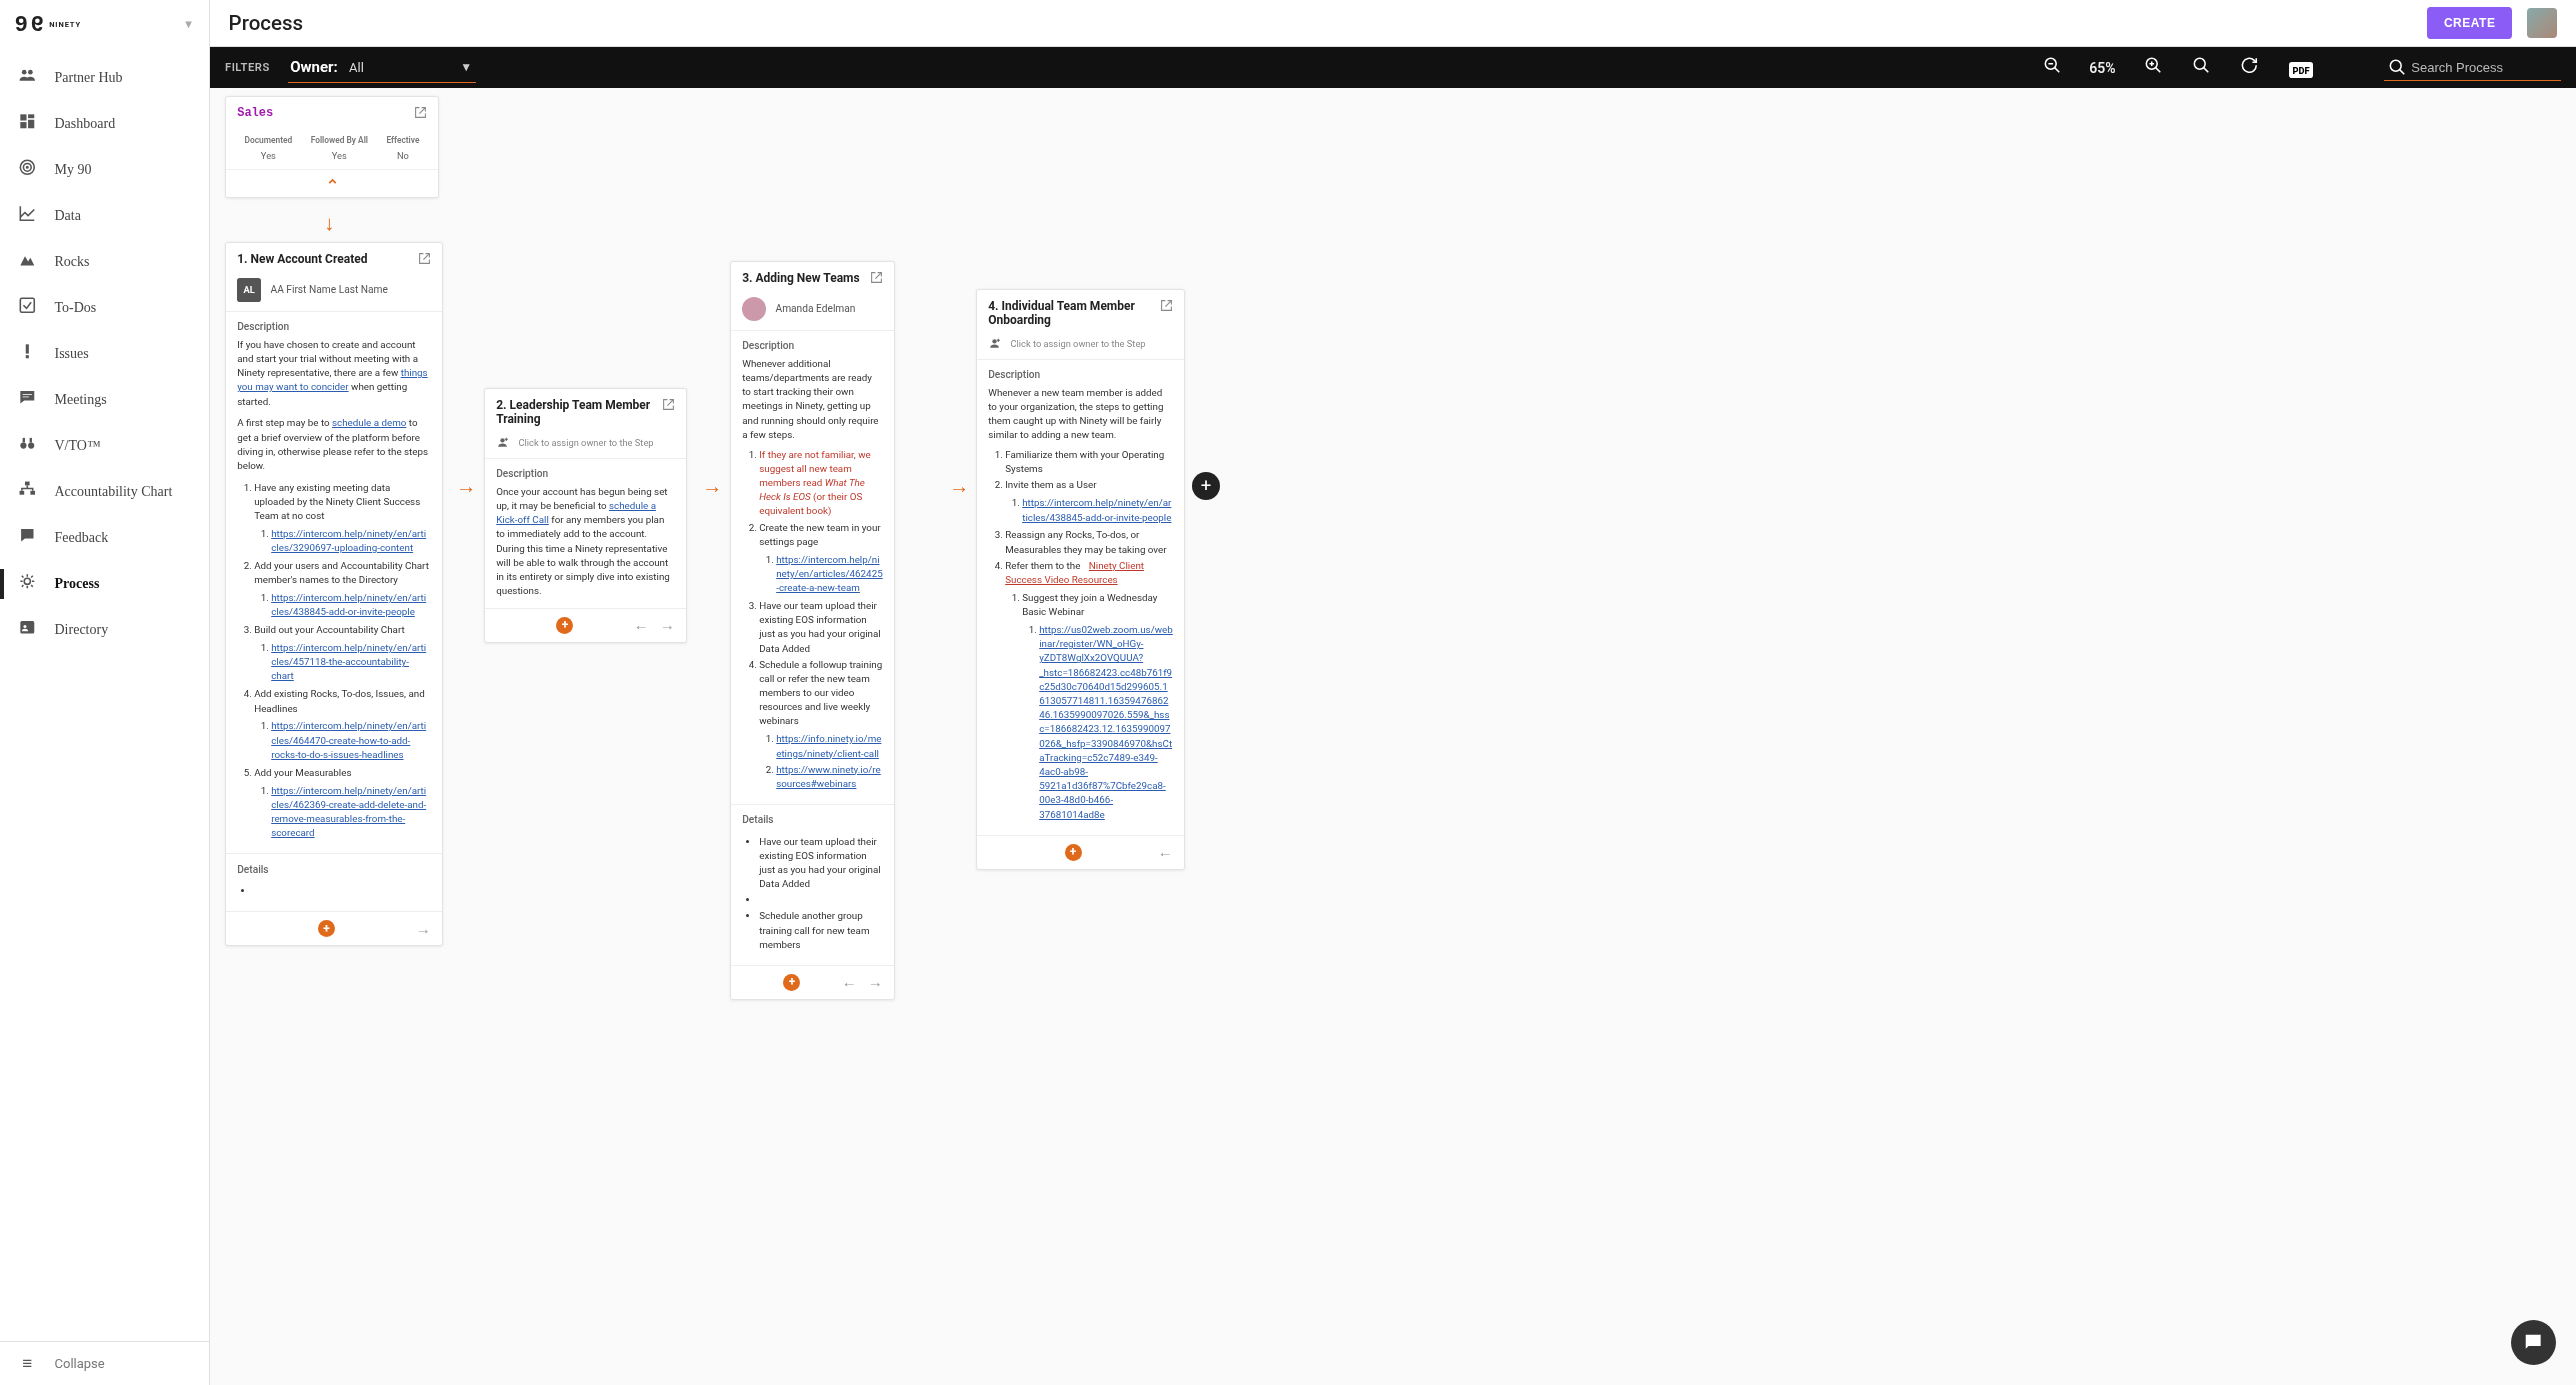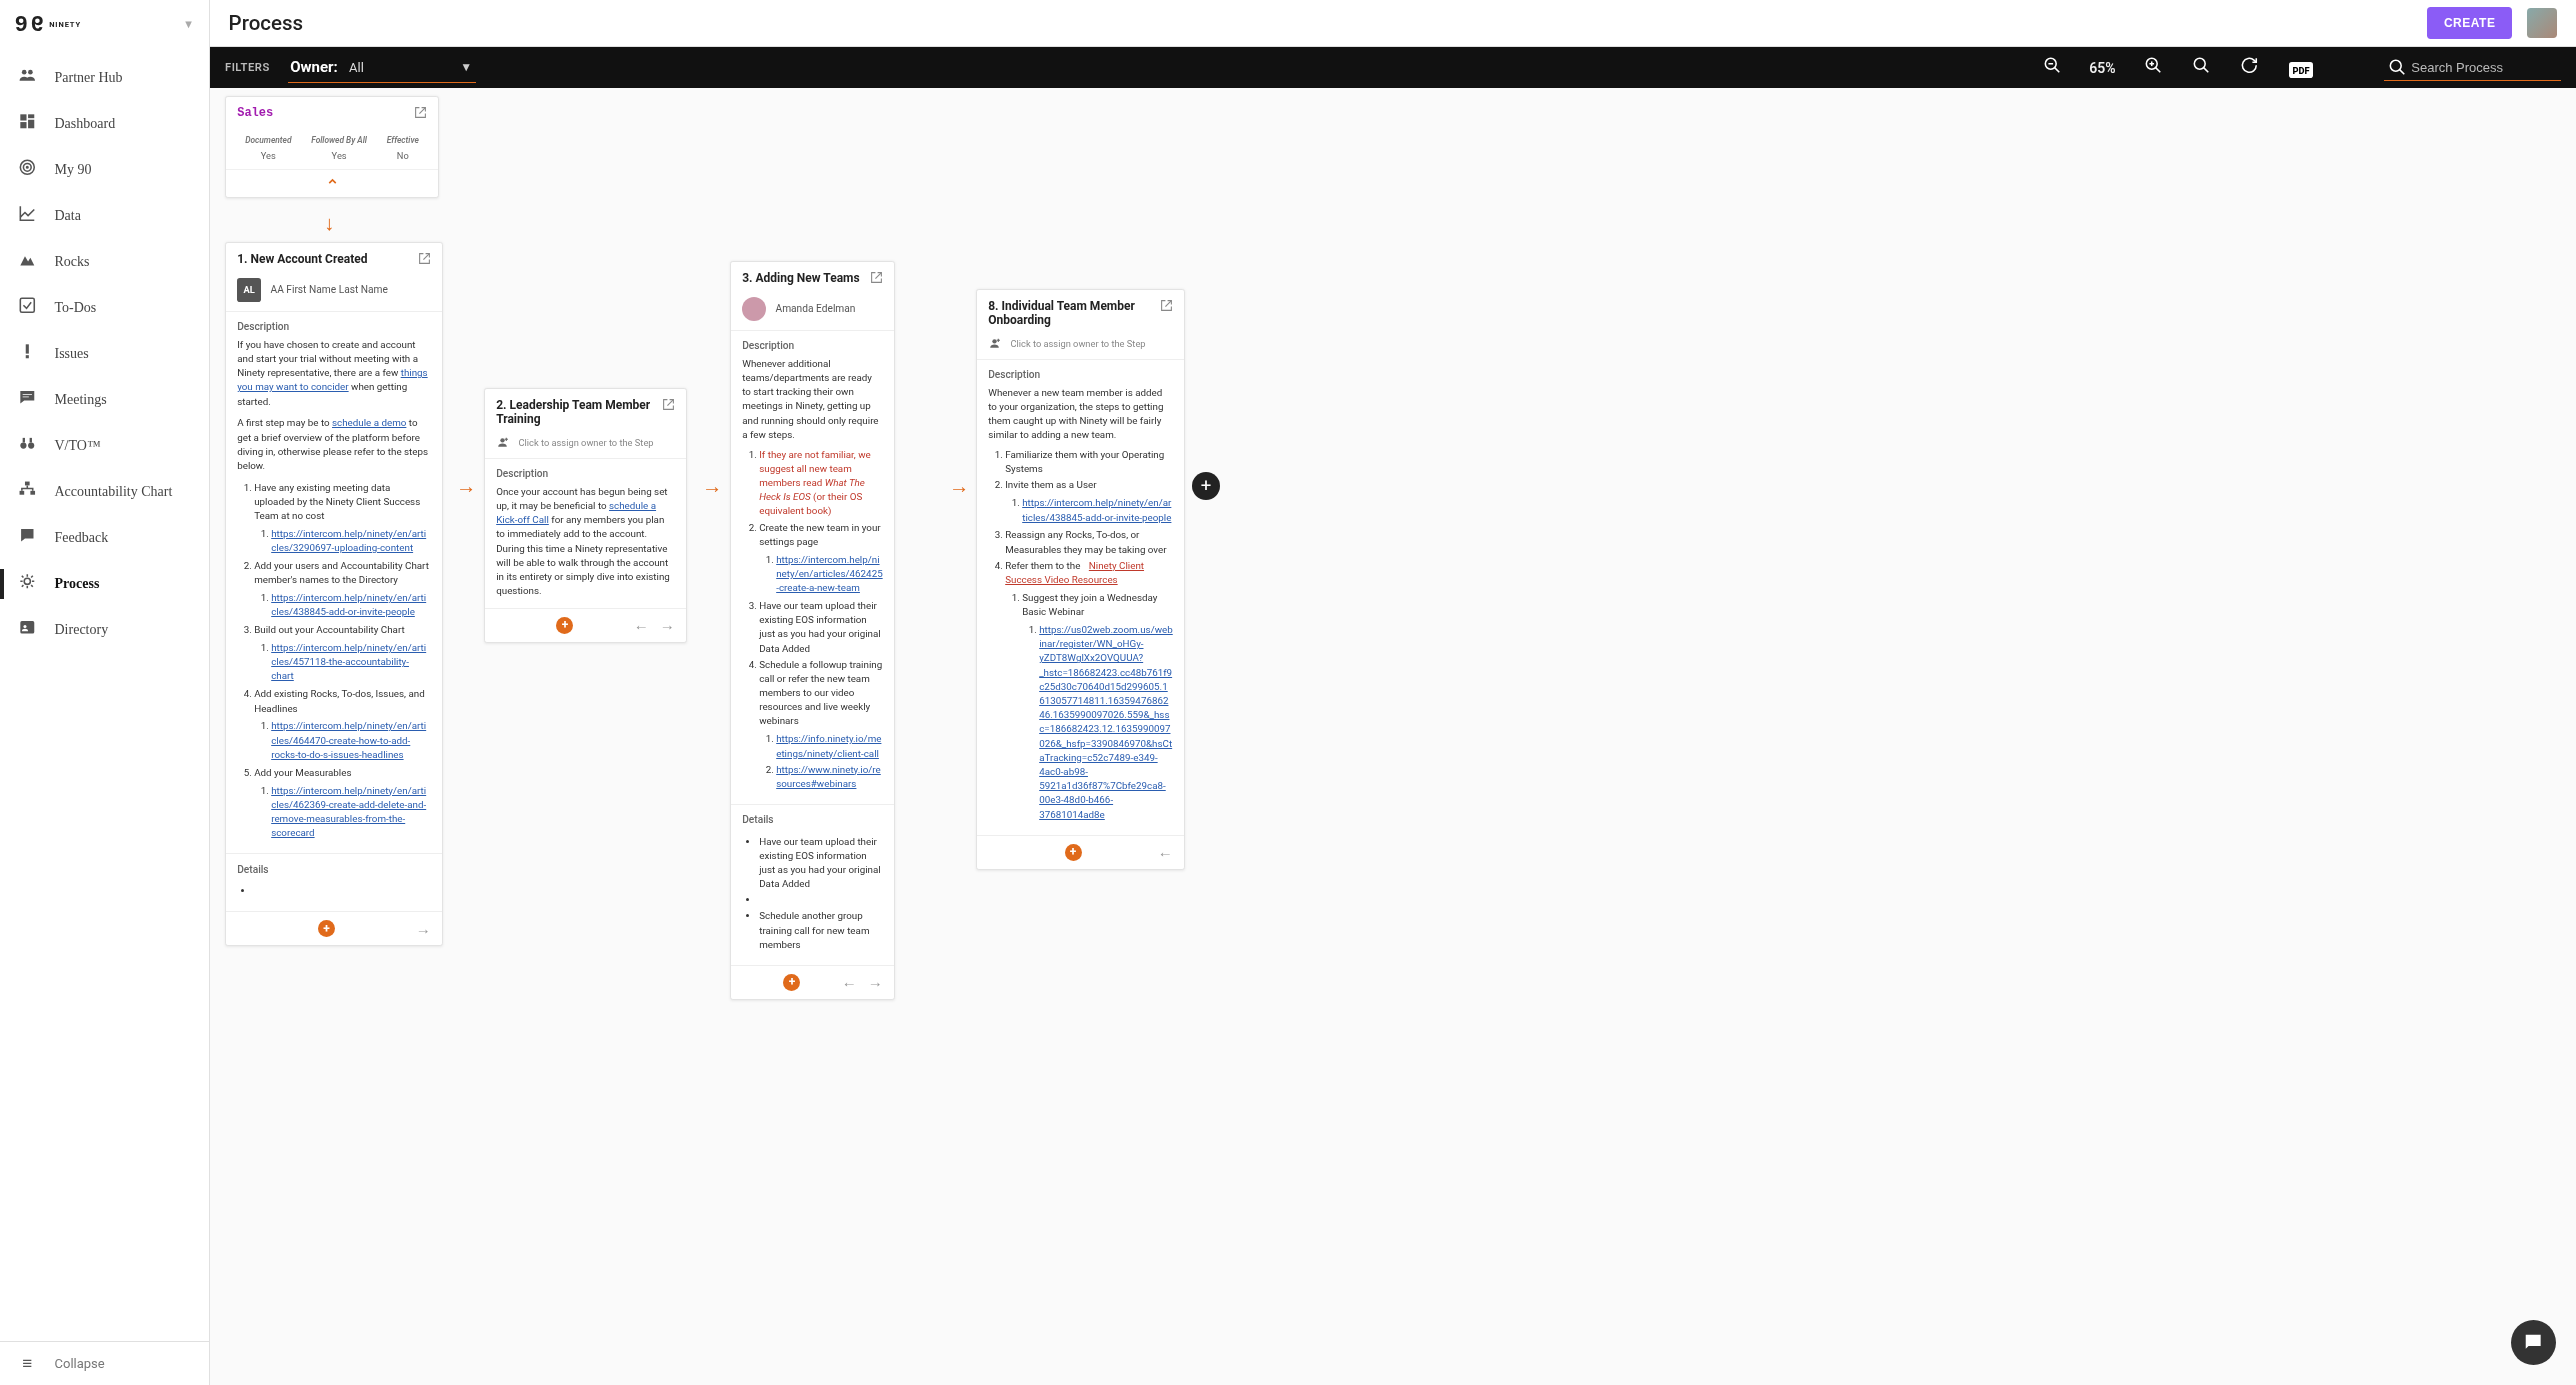--- a/index.html
+++ b/index.html
@@ -45,21 +45,21 @@
   .canvas-inner { position:absolute; inset:0; transform-origin:top left; }
   
   
   .card { position:absolute; background:#fff; border:0.9px solid #e3e3e3; border-radius:2.8px; box-shadow:0 0.9px 2.8px rgba(0,0,0,.08);}
   .card-header { display:flex; justify-content:space-between; align-items:flex-start; padding:9.3px 11.2px;}
   .card-title { font-size:12px; font-weight:700; }
   .card-title.orange { color:#a21caf;font-family:Liberation Mono, monospace; }
   .popout { color:#888; font-size:13px; cursor:pointer;}
   .tbl { display:flex; justify-content:space-around; padding:3.7px 9.3px 7.5px;}
   .tbl-col { text-align:center; font-size:9.3px; color:#666;}
-  .tbl-col .h { font-weight:600; font-size:8.4px; color:#777; display:block; margin-bottom:5.6px;font-style:italic;}
+  .tbl-col .h { font-weight:600; font-size:8.4px; color:#777; display:block; margin-bottom:5.6px;}
   .card-collapse { text-align:center; padding:5.6px; color:#e06a1b; font-size:13px; border-top:0.9px solid #f0f0f0;}
   
   .owner-row { display:flex; align-items:center; gap:9.3px; padding:0 11.2px 9.3px;}
   .owner-badge { width:24px;height:24px;border-radius:2.8px;background:#555;color:#fff;font-size:9.3px;font-weight:700;display:flex;align-items:center;justify-content:center;}
   .owner-photo { width:24px;height:24px;border-radius:50%;background:#c9a; }
   .owner-name { font-size:10.2px; color:#555;}
   .assign-owner { display:flex;align-items:center;gap:9.3px;padding:0 11.2px 9.3px;color:#888;font-size:9.3px;}
   
   .section-label { font-size:10.2px; color:#666; padding:9.3px 11.2px 5.6px; border-top:0.9px solid #eee;font-weight:500;}
   .desc { font-size:9.8px; line-height:1.45; padding:0 11.2px 9.3px; color:#333; overflow-wrap:break-word;}
@@ -446,21 +446,21 @@
             <span>←</span>
             <span>→</span>
           </div>
         </div>
       </div>
 
       <div class="arrow" style="left:739px;top:386px;">→</div>
 
       <div class="card" style="left:766px;top:201px;width:209px;">
         <div class="card-header">
-          <span class="card-title">8. Individual Team Member Onboarding</span>
+          <span class="card-title">4. Individual Team Member Onboarding</span>
           <span class="popout">
             <svg class="i14" viewBox="0 0 24 24" fill="none" stroke="currentColor" stroke-width="2">
                 <path d="M14 3h7v7"></path>
                 <path d="M10 14 21 3"></path>
                 <path d="M21 14v7H3V3h7"></path>
               </svg>
           </span>
         </div>
         <div class="assign-owner">
           <svg class="i14" viewBox="0 0 24 24" fill="#666">

